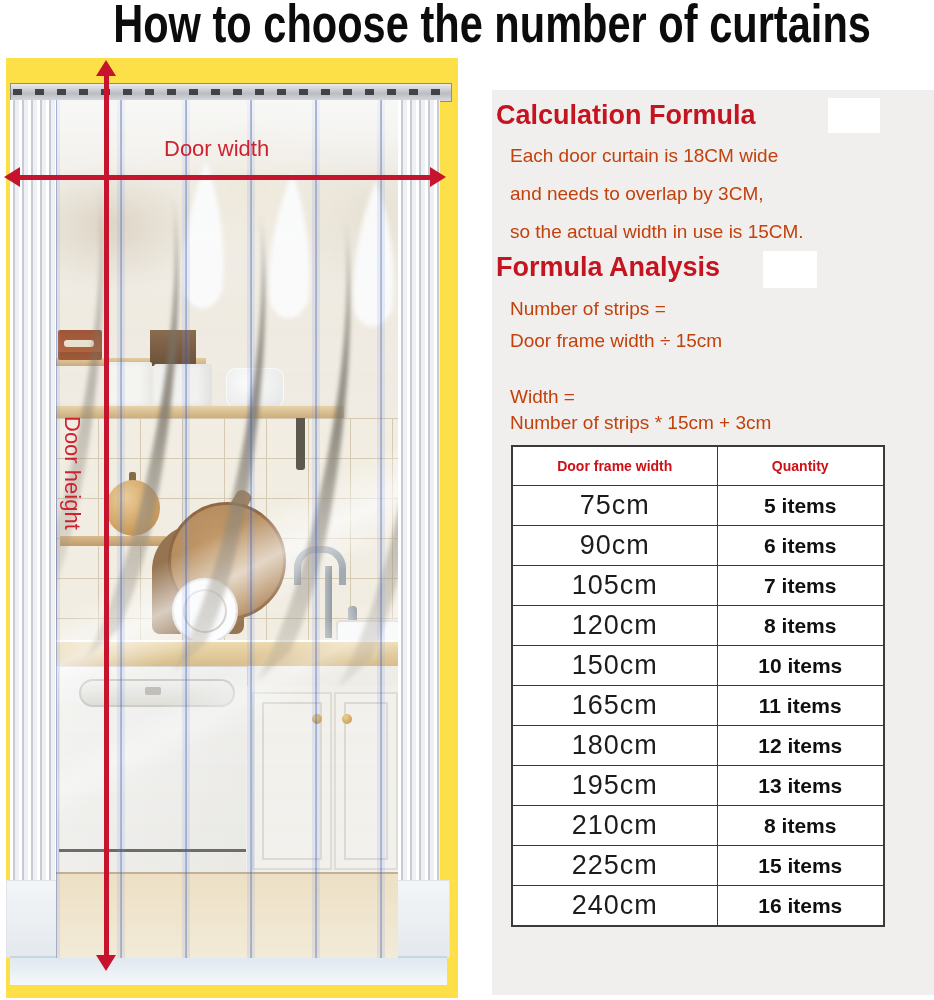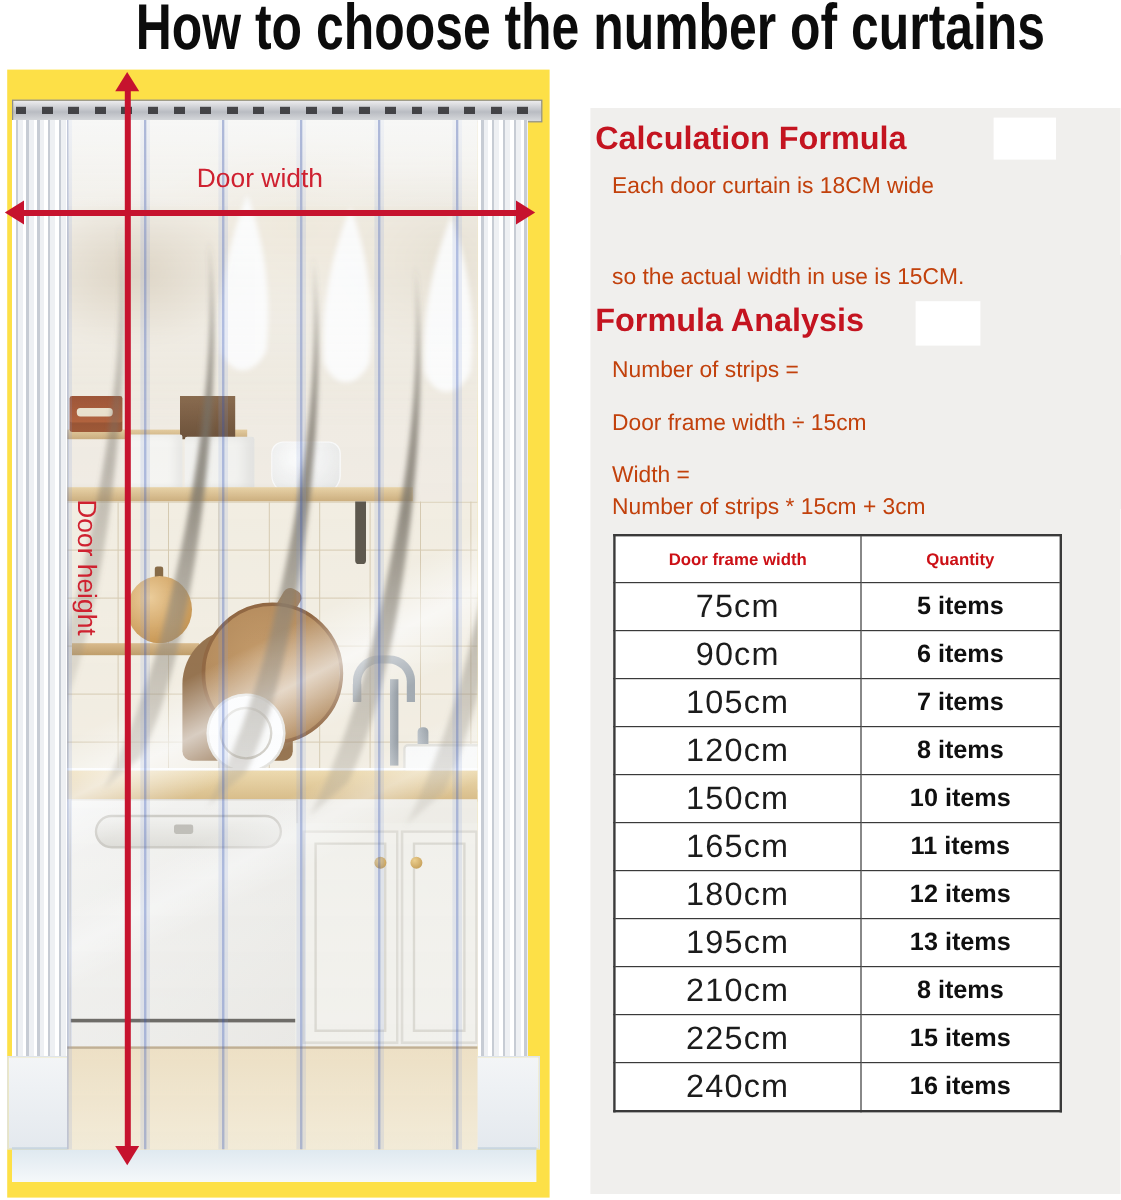--- a/index.html
+++ b/index.html
@@ -125,21 +125,21 @@
   
   .panel{position:absolute;left:492px;top:90px;width:442px;height:905px;background:#f0efed;}
   .h-red{position:absolute;left:4px;font-size:27px;font-weight:700;color:#c41420;white-space:nowrap;}
   .h-calc{top:10px;}
   .h-analysis{top:162px;}
   .patch{position:absolute;background:#ffffff;}
   .patch1{left:336px;top:8px;width:52px;height:35px;}
   .patch2{left:271px;top:161px;width:54px;height:37px;}
   .pline{position:absolute;left:18px;font-size:19px;color:#c2410c;white-space:nowrap;}
   .l1{top:55px;}.l2{top:93px;}.l3{top:131px;}
-  .a1{top:208px;}.a2{top:252px;}.a3{top:284px;margin-top:12px;}.a4{top:322px;}
+  .a1{top:208px;}.a2{top:240px;}.a3{top:284px;margin-top:12px;}.a4{top:322px;}
 
   
   .size-table{position:absolute;left:19px;top:355px;width:372px;border-collapse:collapse;background:#ffffff;
         border:2px solid #3a3a3a;table-layout:fixed;}
   .size-table th,.size-table td{border:1.5px solid #3a3a3a;text-align:center;padding:0;}
   .size-table th{height:38px;font-size:14px;font-weight:700;color:#cc1016;}
   .size-table td{height:39px;}
   .cell-width{font-size:27px;color:#1c1c1c;letter-spacing:1px;}
   .cell-qty{font-size:21px;font-weight:700;color:#101010;}
   .colw{width:205px;} .colq{width:167px;}
@@ -248,20 +248,21 @@
     <div class="ah ah-left"></div>
     <div class="ah ah-right"></div>
     <div class="lbl lbl-w">Door width</div>
     <div class="lbl lbl-h">Door height</div>
   </div>
 
   <div class="panel">
     <div class="h-red h-calc">Calculation Formula</div>
     <div class="patch patch1"></div>
     <div class="pline l1">Each door curtain is 18CM wide</div>
+    <div class="pline l2">and needs to overlap by 3CM,</div>
     <div class="pline l3">so the actual width in use is 15CM.</div>
 
     <div class="h-red h-analysis">Formula Analysis</div>
     <div class="patch patch2"></div>
     <div class="pline a1">Number of strips =</div>
     <div class="pline a2">Door frame width ÷ 15cm</div>
     <div class="pline a3">Width =</div>
     <div class="pline a4">Number of strips * 15cm + 3cm</div>
 
     <table class="size-table">

